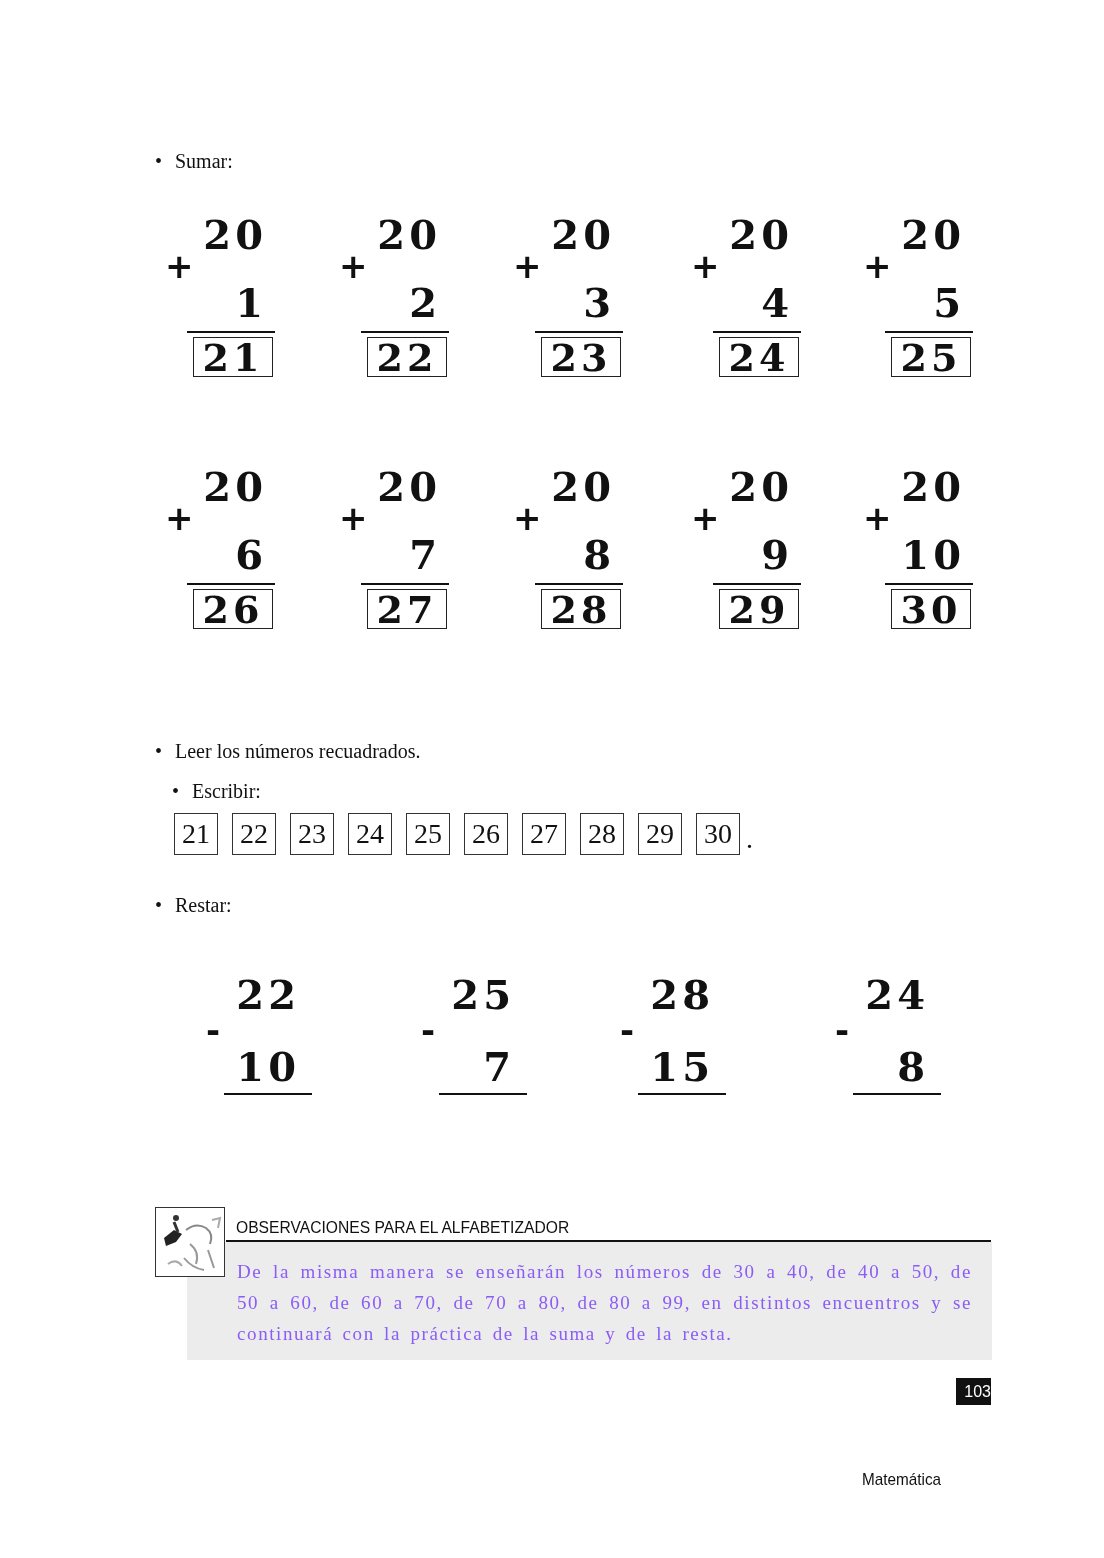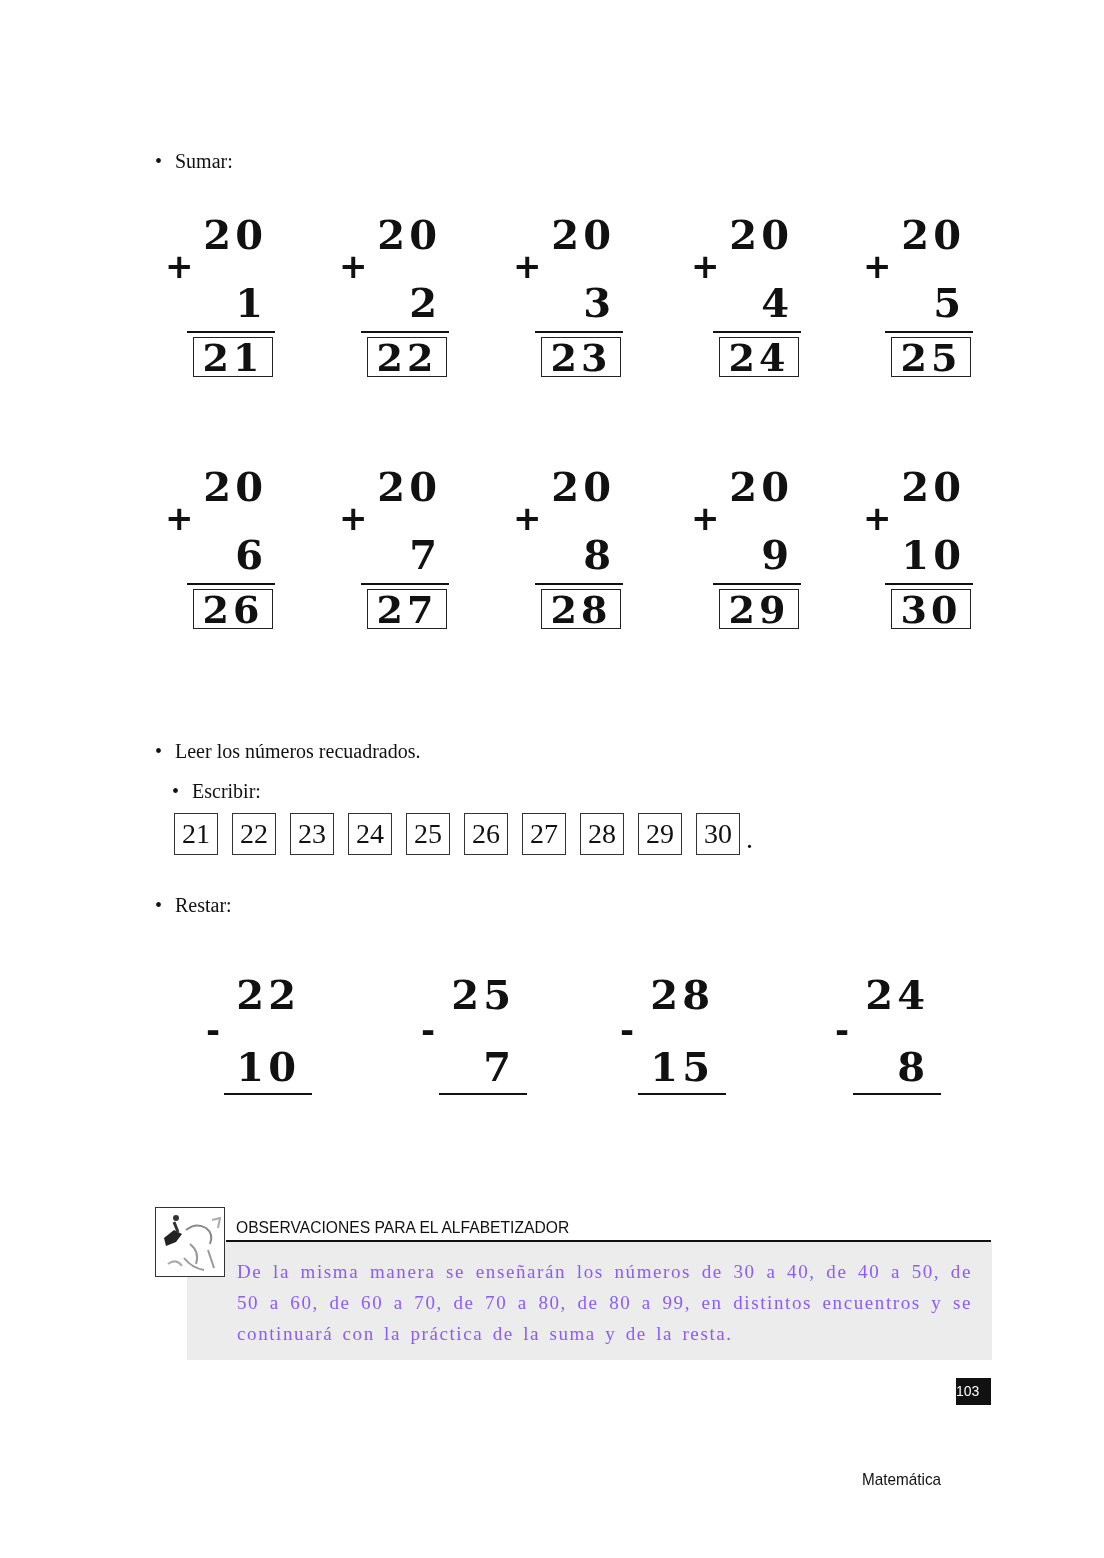--- a/index.html
+++ b/index.html
@@ -21,21 +21,21 @@
   .sub .rule { position: absolute; left: 18px; width: 88px; height: 2px; background: #111; top: 118px; }
   .numbox-row { position: absolute; left: 174px; top: 813px; display: flex; align-items: flex-end; }
   .numbox { border: 1.5px solid #333; height: 42px; box-sizing: border-box; font-family: "Liberation Serif", serif; font-size: 28px; line-height: 40px; padding: 0 4px; margin-right: 14px; text-align: center; min-width: 44px; }
   .numbox.tight { margin-right: 6px; }
   .obs-illus { position: absolute; left: 155px; top: 1207px; width: 70px; height: 70px; border: 1px solid #333; box-sizing: border-box; background: #fff; overflow: hidden; }
   .obs-title { position: absolute; left: 236px; top: 1218px; font-family: "Liberation Sans", sans-serif; font-size: 17px; color: #111; letter-spacing: 0px; transform: scaleX(0.92); transform-origin: left; white-space: nowrap; }
   .obs-rule { position: absolute; left: 226px; top: 1240px; width: 765px; height: 2px; background: #111; }
   .obs-box { position: absolute; left: 187px; top: 1242px; width: 805px; height: 118px; background: #ececec; }
   .obs-text { position: absolute; left: 237px; top: 1256px; width: 735px; font-family: "Liberation Serif", serif; font-size: 19px; line-height: 31px; letter-spacing: 1.6px; word-spacing: 3px; color: #8b5cf6; text-align: justify; }
   .footer-label { position: absolute; left: 862px; top: 1470px; font-family: "Liberation Sans", sans-serif; font-size: 17px; color: #111; transform: scaleX(0.9); transform-origin: left; }
-  .page-num { position: absolute; left: 956px; top: 1378px; width: 35px; height: 27px; background: #111; color: #fff; font-family: "Liberation Sans", sans-serif; font-size: 14px; line-height: 27px; text-align: left; }
+  .page-num { position: absolute; left: 956px; top: 1378px; width: 35px; height: 27px; background: #111; color: #fff; font-family: "Liberation Sans", sans-serif; font-size: 16px; line-height: 27px; text-align: right; }
 </style>
 </head>
 <body>
 
 <div class="bullet-line" style="left:155px; top:150px;">
   <span class="dot">•</span><span>Sumar:</span>
 </div>
 
 <div id="add-row-0">
     <div class="problem" style="left: 165px; top: 215px;">

